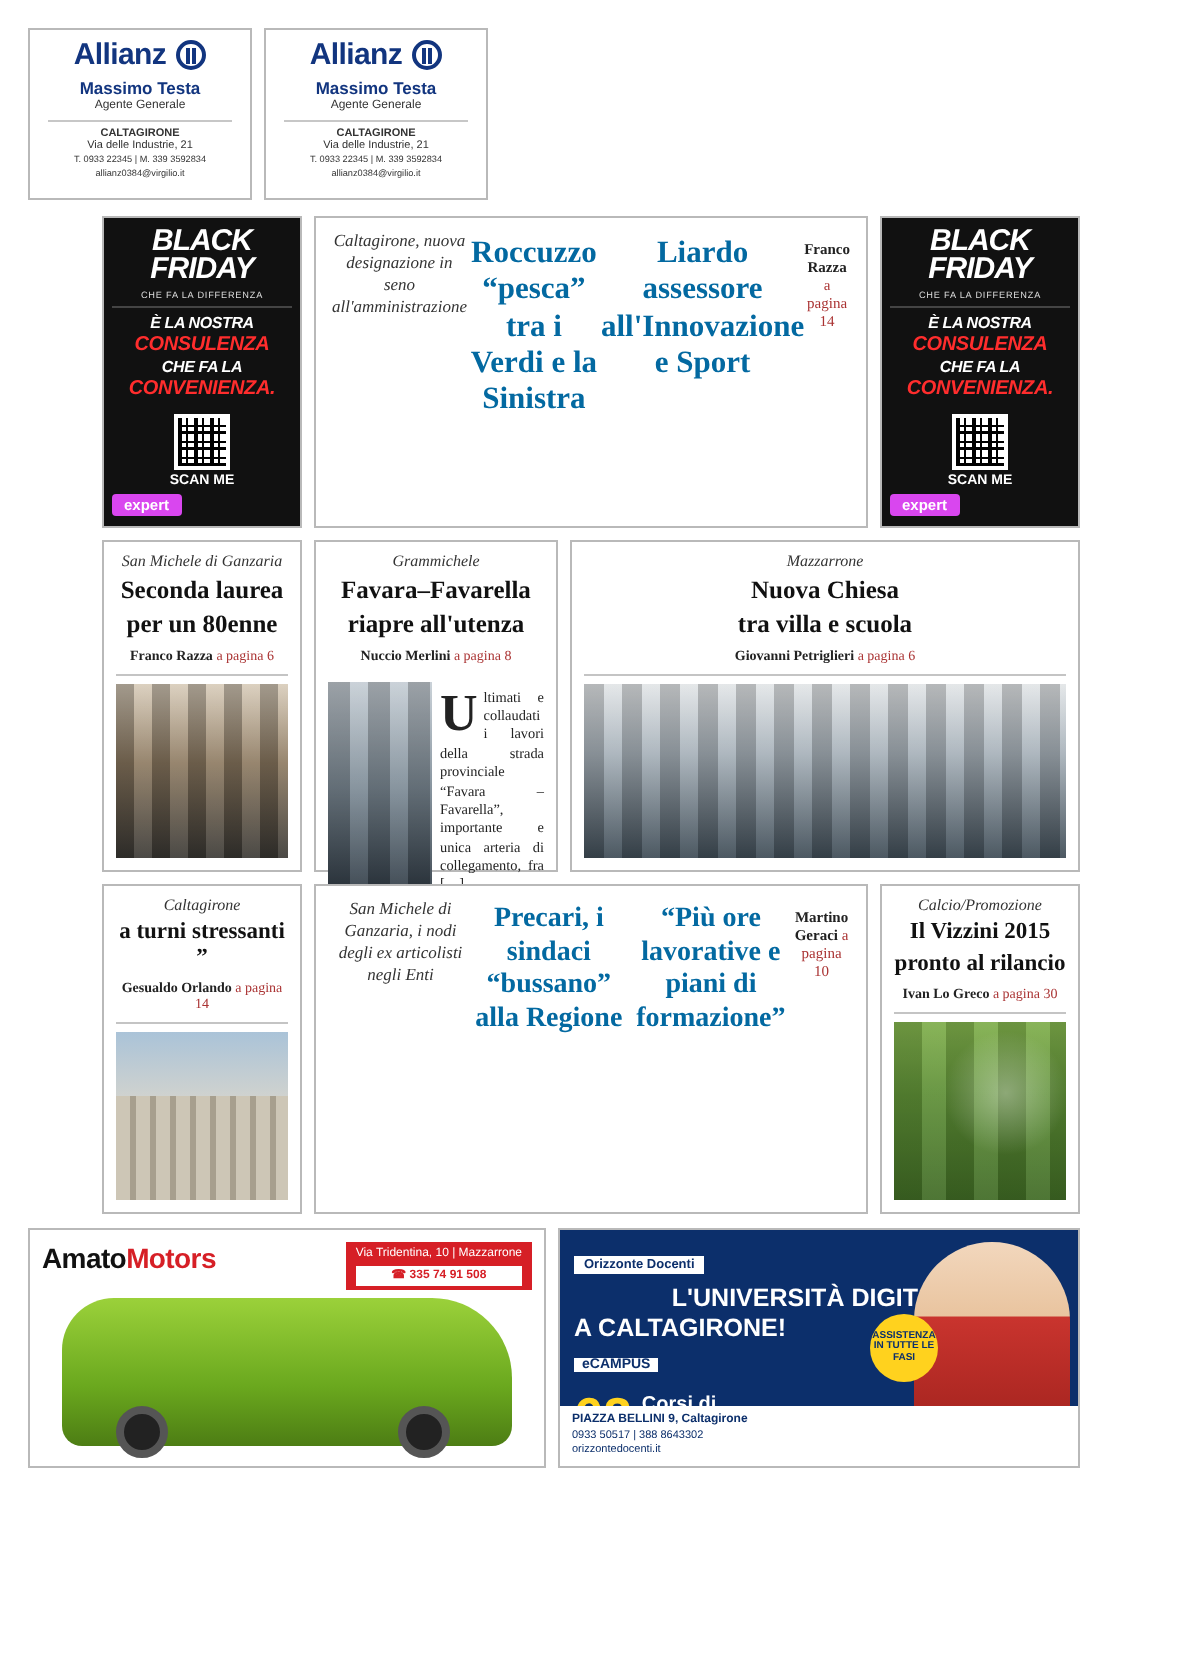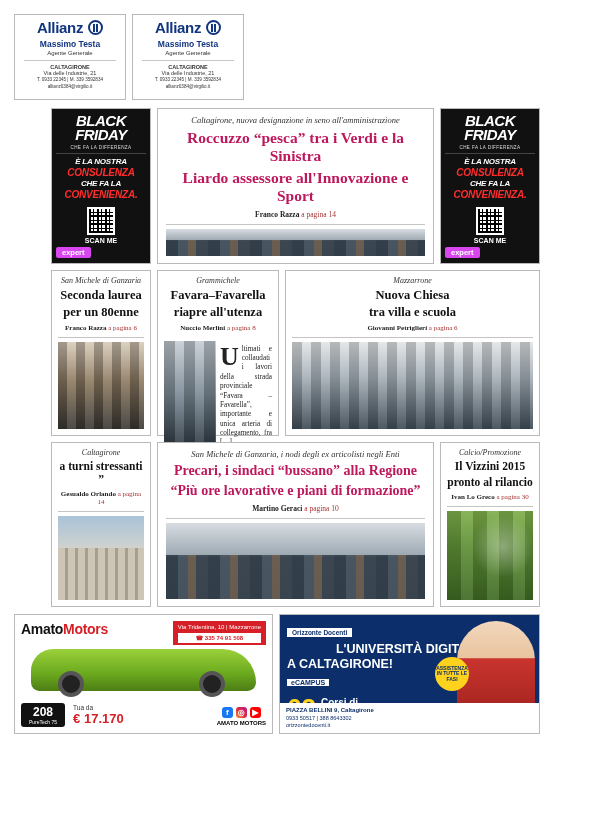--- a/index.html
+++ b/index.html
@@ -70,23 +70,23 @@
   .bf-qr-inner { width: 100%; height: 100%;
     background-image:
       linear-gradient(90deg,#000 25%,transparent 25% 50%,#000 50% 62%,transparent 62%),
       linear-gradient(0deg,#000 20%,transparent 20% 45%,#000 45% 58%,transparent 58%);
     background-size: 8px 8px, 8px 8px; background-color:#fff;
   }
   .bf-scan { font-size: 7px; font-weight: bold; text-align: center; line-height: 1.1; }
   .bf-logo { margin-top: auto; background: #d946ef; color: #fff; font-size: 7.5px; font-weight: bold; padding: 1px 6px; border-radius: 2px; align-self: flex-start; }
 
   
-  .lead { flex: 1; padding: 6px 8px 7px; display: flex; flex-direction: column; }
+  .lead { flex: 1; padding: 6px 8px 7px; display: flex; }
   .kicker { font-size: 8.5px; font-style: italic; color: #333; text-align: center; line-height: 1.3; }
-  .lead h2 { font-size: 15.5px; font-weight: bold; text-align: center; line-height: 1.18; margin-top: 3px; color: #be185d; }
+  .lead h2 { font-size: 15.5px; font-weight: bold; text-align: center; line-height: 1.18; margin-top: 3px; color: #0369a1; }
   .byline { font-size: 7.5px; text-align: center; margin-top: 5px; color: #222; }
   .byline b { font-weight: bold; }
   .byline .pg { color: #a33; }
   .hr-thin { height: 1px; background: #c4c4c4; margin: 5px 0 4px; }
   .photo { background: #8c9aa6; flex: 1; min-height: 10px; position: relative; overflow: hidden; }
 
   
   .ph-lead { background:
       linear-gradient(180deg,#cfd6dc 0%,#b8c2ca 35%,#6c7b86 36%,#4e5b66 100%),
       #5c6a75;
@@ -343,38 +343,20 @@
         <div class="ad-car-top">
           <div class="amato">
             <span>Amato</span><span class="o">Motors</span>
           </div>
           <div class="ad-addr">
             <span>Via Tridentina, 10 | Mazzarrone</span>
             <span class="tel">☎ 335 74 91 508</span>
           </div>
         </div>
         <div class="car-shape"></div>
-        <div class="ad-car-bottom">
-          <div class="badge-208">
-            <div class="n">208</div>
-            <div class="s">PureTech 75</div>
-          </div>
-          <div>
-            <div class="tua-da">Tua da</div>
-            <div class="price">€ 17.170</div>
-          </div>
-          <div style="margin-left:auto; text-align:center;">
-            <div class="socials">
-              <span class="soc">f</span>
-              <span class="soc ig">◎</span>
-              <span class="soc yt">▶</span>
-            </div>
-            <div style="font-size:6px;font-weight:bold;margin-top:2px;">AMATO MOTORS</div>
-          </div>
-        </div>
       </div>
 
       <div class="ad-uni">
         <div class="uni-top">Orizzonte Docenti</div>
         <div class="uni-h">L'UNIVERSITÀ DIGITALE</div>
         <div class="uni-h2">A CALTAGIRONE!</div>
         <div style="font-size:7px;margin-top:3px;background:#fff;color:#0c2f6b;display:inline-block;padding:0 4px;font-weight:bold;">eCAMPUS</div>
         <div class="uni-corsi">
           <div class="uni-num">62</div>
           <div class="uni-corsi-txt">

